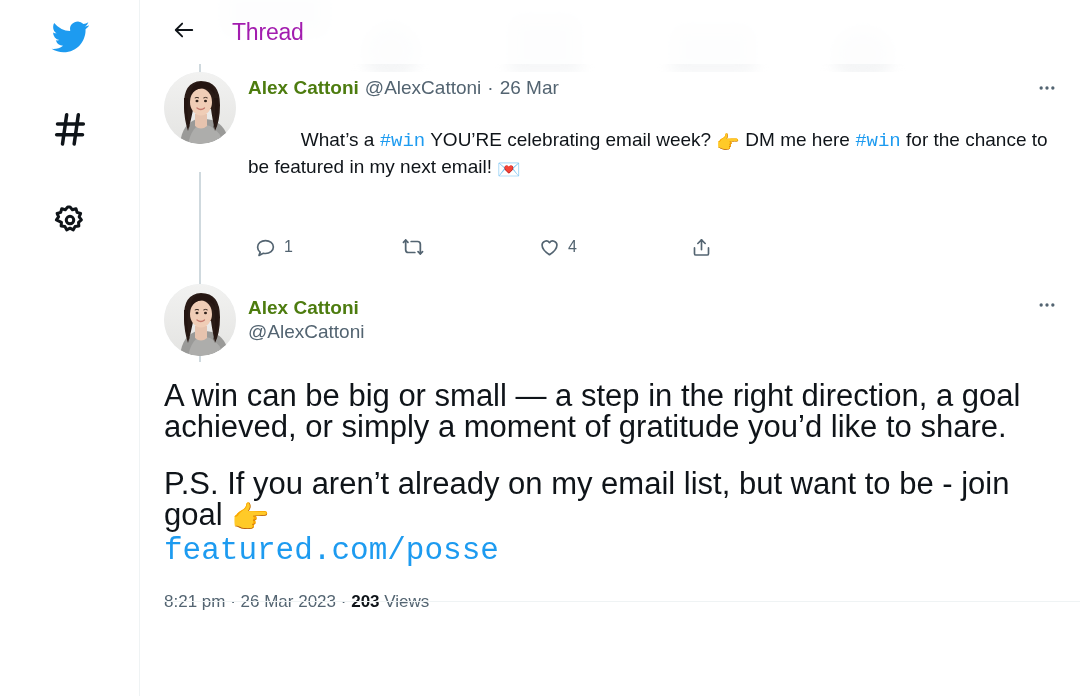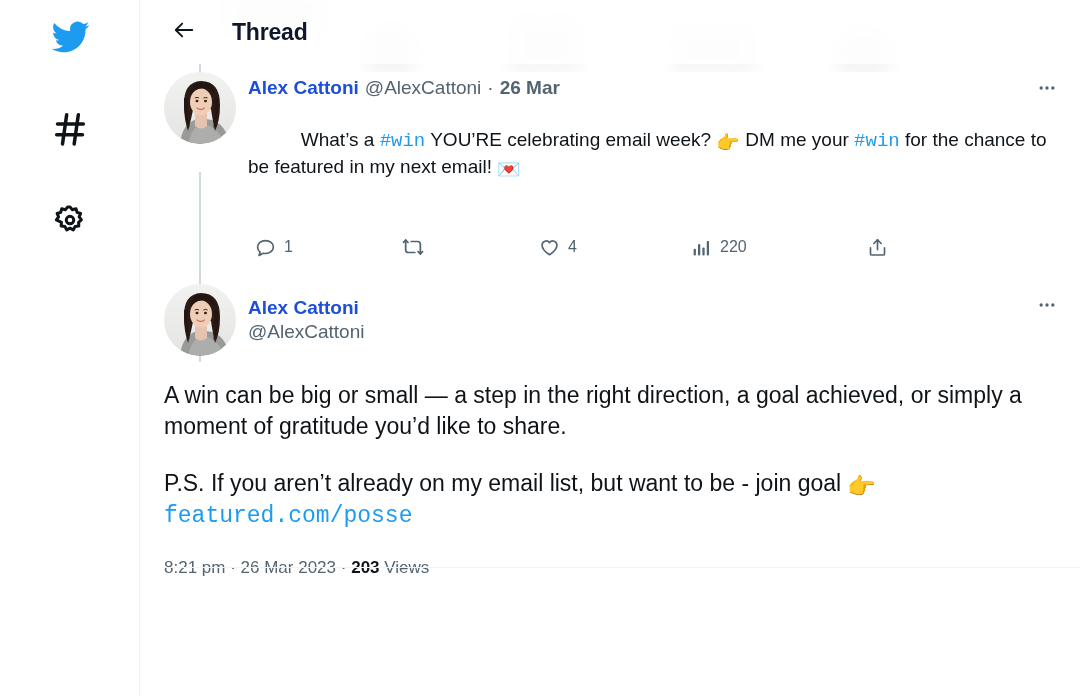--- a/index.html
+++ b/index.html
@@ -91,24 +91,24 @@
     display: flex;
     align-items: center;
     justify-content: center;
     border-radius: 50%;
     cursor: pointer;
     margin-left: 8px;
   }
 
   .page-title {
     font-size: 23px;
-    font-weight: bold;
+    font-weight: normal;
     letter-spacing: -0.2px;
     margin-left: 28px;
-    color: #0f172a;
+    color: #a21caf;
   }
 
   
   .tweet-1 {
     position: relative;
     display: flex;
     padding: 8px 16px 0 24px;
   }
 
   .avatar-col {
@@ -145,29 +145,29 @@
 
   .tweet-head {
     display: flex;
     align-items: baseline;
     font-size: 19px;
     line-height: 24px;
     position: relative;
   }
   .name {
     font-weight: bold;
-    color: #1d4ed8;
+    color: #4d7c0f;
     cursor: pointer;
   }
   .handle, .sep, .date {
     color: #536471;
     font-weight: normal;
     margin-left: 6px;
   }
-  .date { cursor: pointer; font-weight: bold; }
+  .date { cursor: pointer; }
 
   .more-btn {
     position: absolute;
     right: 0;
     top: -2px;
     width: 34px;
     height: 34px;
     border-radius: 50%;
     display: flex;
     align-items: center;
@@ -249,21 +249,21 @@
     line-height: 24px;
   }
   .t2-names .name { font-size: 19px; }
   .t2-names .handle2 {
     color: #536471;
     font-size: 19px;
     margin-left: 0;
   }
 
   .t2-text {
-    font-size: 23px;
+    font-size: 31px;
     line-height: 31px;
     color: #0f1419;
     margin-top: 24px;
     padding-left: 0;
     word-wrap: break-word;
   }
   .t2-text .blk { display: block; }
   .t2-text .blk + .blk { margin-top: 26px; }
 
   .timestamp {
@@ -397,21 +397,21 @@
               <svg width="20" height="20" viewBox="0 0 24 24" fill="#536471">
                 <circle cx="5" cy="12" r="2"></circle>
                   <circle cx="12" cy="12" r="2"></circle>
                   <circle cx="19" cy="12" r="2"></circle>
               </svg>
             </span>
           </div>
         </div>
 
         <div class="tweet-text">
-          <span>What’s a </span><a class="link">#win</a><span> YOU’RE celebrating email week? </span><span class="emoji">👉</span><span> DM me your </span><a class="link">#win</a><span> for the chance to be featured in my next email! </span><span class="emoji">💌</span>
+          <span>What’s a </span><a class="link">#win</a><span> YOU’RE celebrating email week? </span><span class="emoji">👉</span><span> DM me here </span><a class="link">#win</a><span> for the chance to be featured in my next email! </span><span class="emoji">💌</span>
         </div>
 
         <div class="actions">
 
           <div class="action reply">
             <span class="ico">
               <svg width="21" height="21" viewBox="0 0 24 24" fill="none" stroke="#536471" stroke-width="1.9" stroke-linejoin="round">
                 <path d="M21 11.5c0 4.1-4 7.4-9 7.4a10.6 10.6 0 0 1-2.4-.27L4.6 21l1.3-3.6A7.1 7.1 0 0 1 3 11.5C3 7.4 7 4.1 12 4.1s9 3.3 9 7.4z"></path>
               </svg>
             </span>
@@ -432,31 +432,20 @@
 
           <div class="action like">
             <span class="ico">
               <svg width="21" height="21" viewBox="0 0 24 24" fill="none" stroke="#536471" stroke-width="1.9" stroke-linejoin="round">
                 <path d="M12 20.3S3.5 14.9 3.5 9.2A4.7 4.7 0 0 1 12 6.5a4.7 4.7 0 0 1 8.5 2.7c0 5.7-8.5 11.1-8.5 11.1z"></path>
               </svg>
             </span>
             <span class="cnt">4</span>
           </div>
 
-          <div class="action views">
-            <span class="ico">
-              <svg width="21" height="21" viewBox="0 0 24 24" fill="#536471">
-                <rect x="3" y="13.5" width="2.6" height="7.5" rx="1"></rect>
-                <rect x="8" y="8" width="2.6" height="13" rx="1"></rect>
-                <rect x="13" y="12" width="2.6" height="9" rx="1"></rect>
-                <rect x="18" y="4.5" width="2.6" height="16.5" rx="1"></rect>
-              </svg>
-            </span>
-            <span class="cnt">220</span>
-          </div>
 
           <div class="action share">
             <span class="ico">
               <svg width="21" height="21" viewBox="0 0 24 24" fill="none" stroke="#536471" stroke-width="1.9" stroke-linecap="round" stroke-linejoin="round">
                 <path d="M4 12.5V19a1.6 1.6 0 0 0 1.6 1.6h12.8A1.6 1.6 0 0 0 20 19v-6.5"></path>
                 <line x1="12" y1="3.2" x2="12" y2="14.6"></line>
                 <polyline points="7.8,7.4 12,3.2 16.2,7.4"></polyline>
               </svg>
             </span>
           </div>

